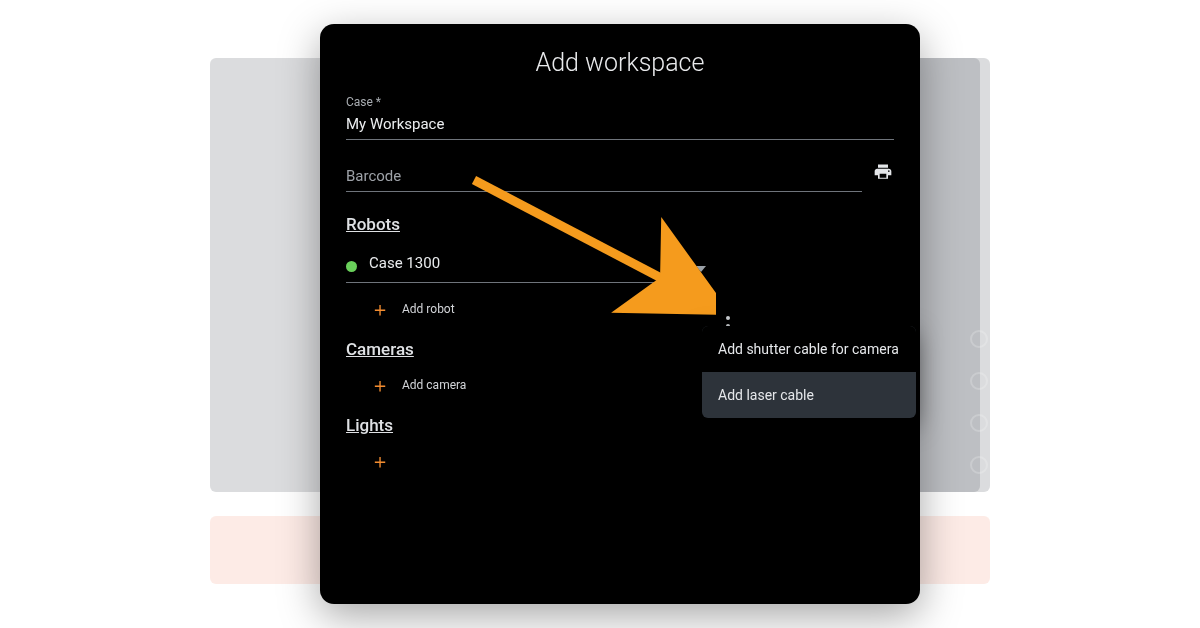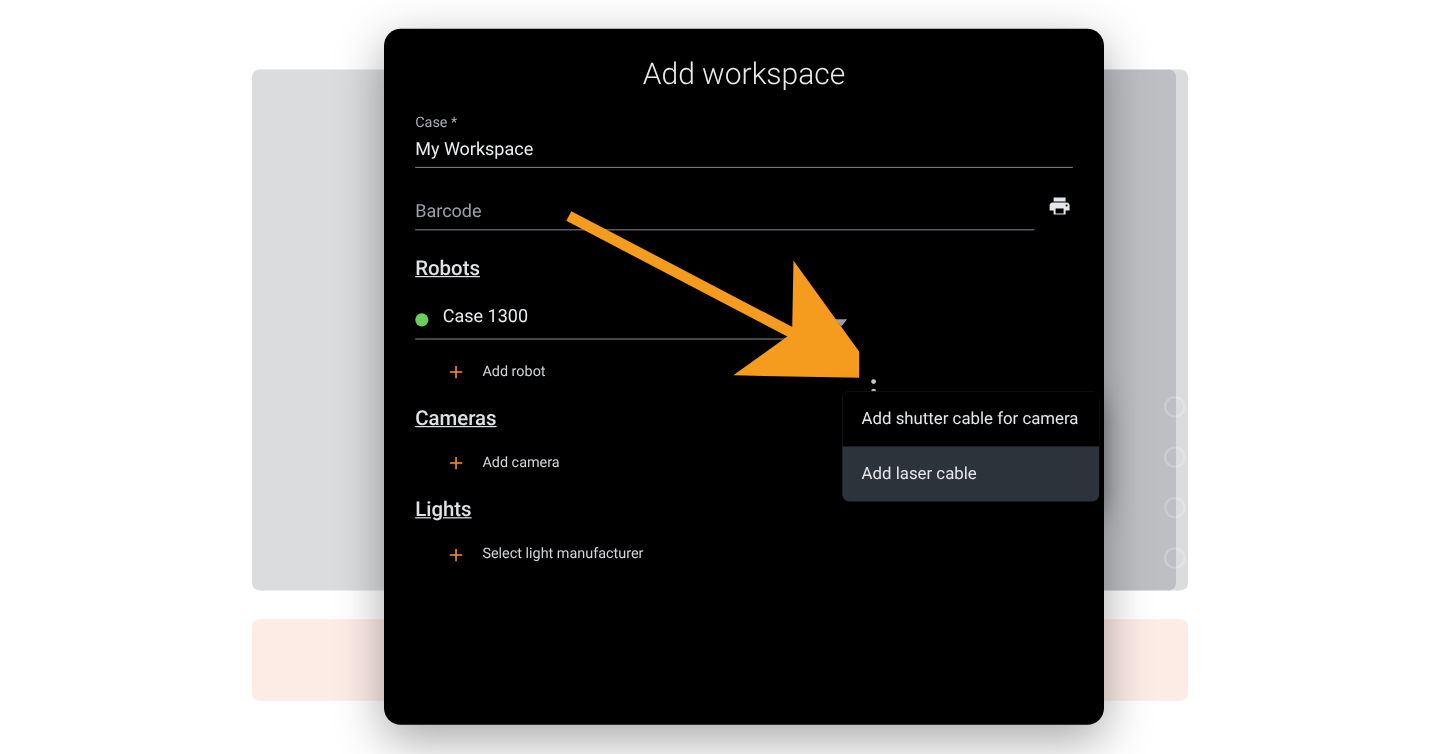--- a/index.html
+++ b/index.html
@@ -235,21 +235,20 @@
 
   <div class="add-btn">
     <span class="plus-icon">＋</span>
     <span class="add-label">Add camera</span>
   </div>
 
   <div class="section-title">Lights</div>
 
   <div class="add-btn">
     <span class="plus-icon">＋</span>
-    <span class="add-label">Select light manufacturer</span>
   </div>
 
 </div>
 
 <div class="menu">
   <div class="menu-item hovered">Add shutter cable for camera</div>
   <div class="menu-item">Add laser cable</div>
 </div>
 
 <svg class="arrow" width="250" height="160">

